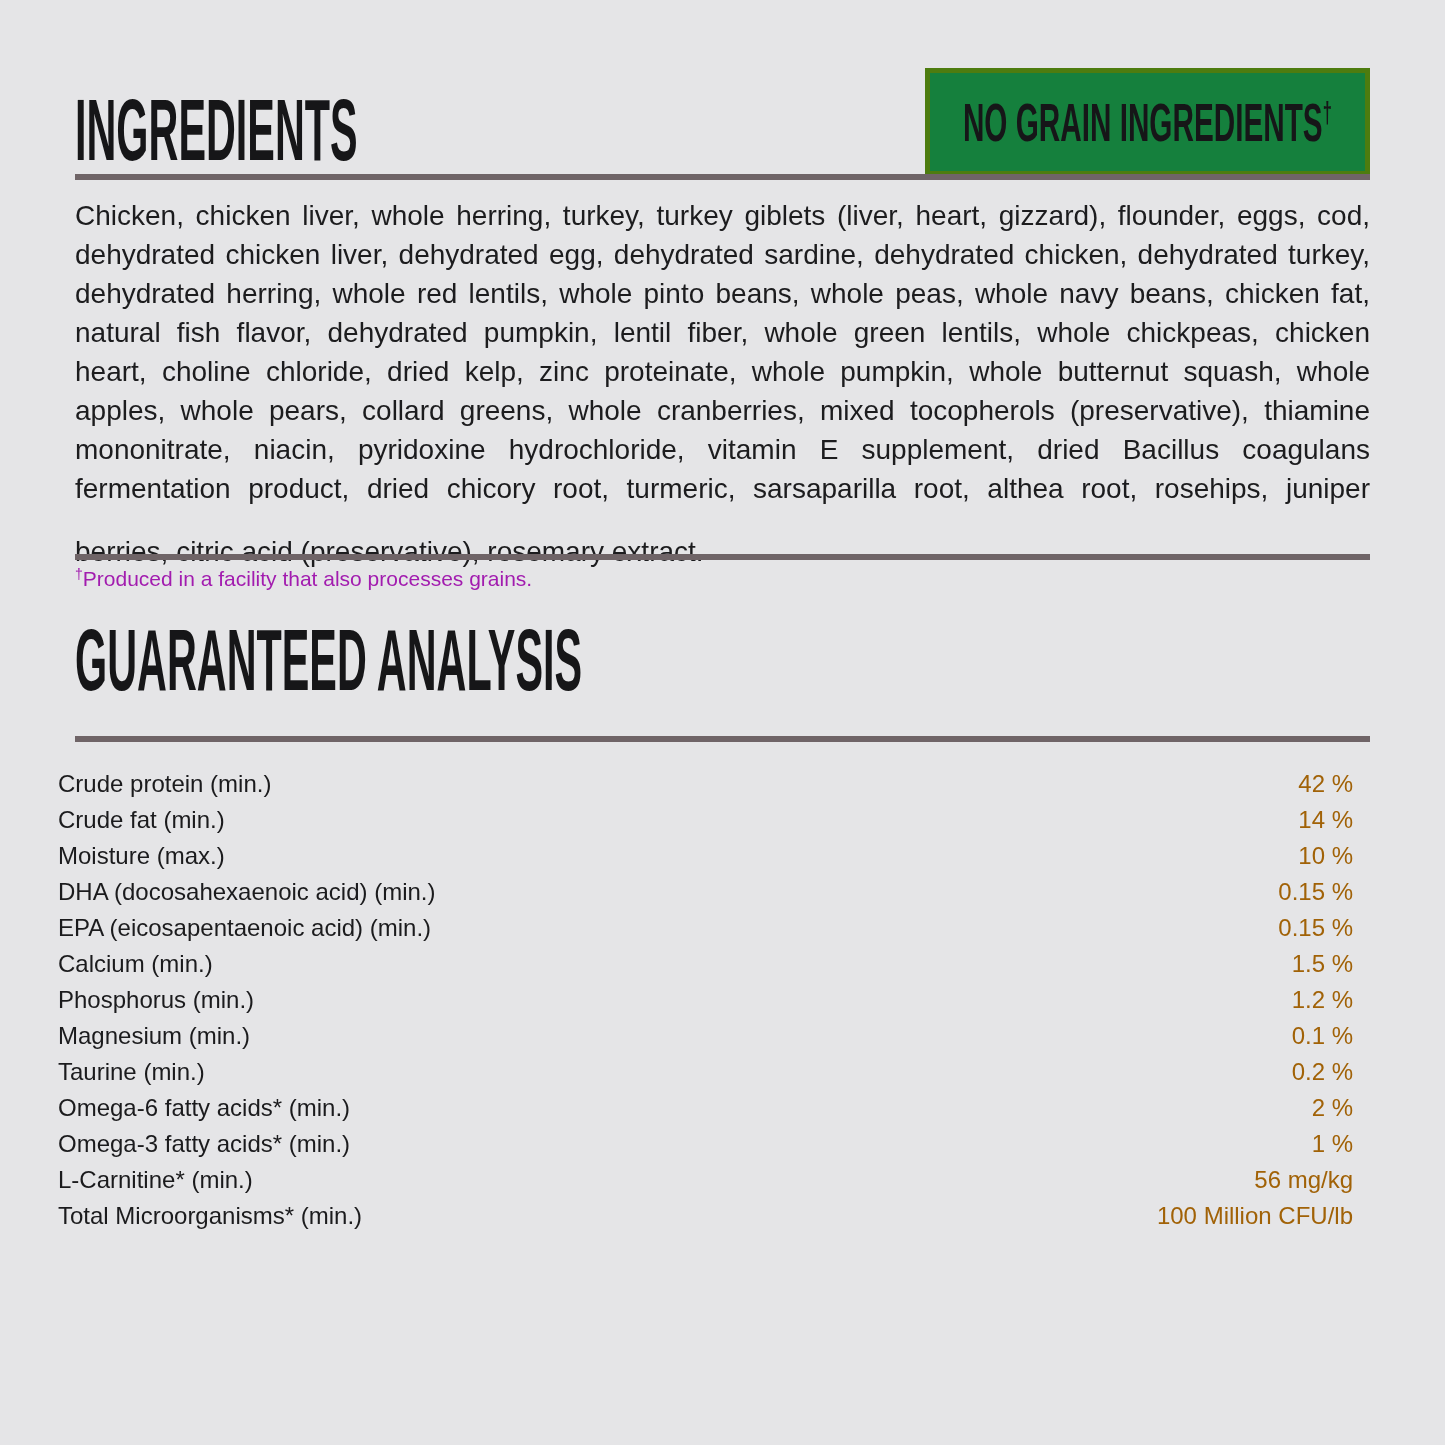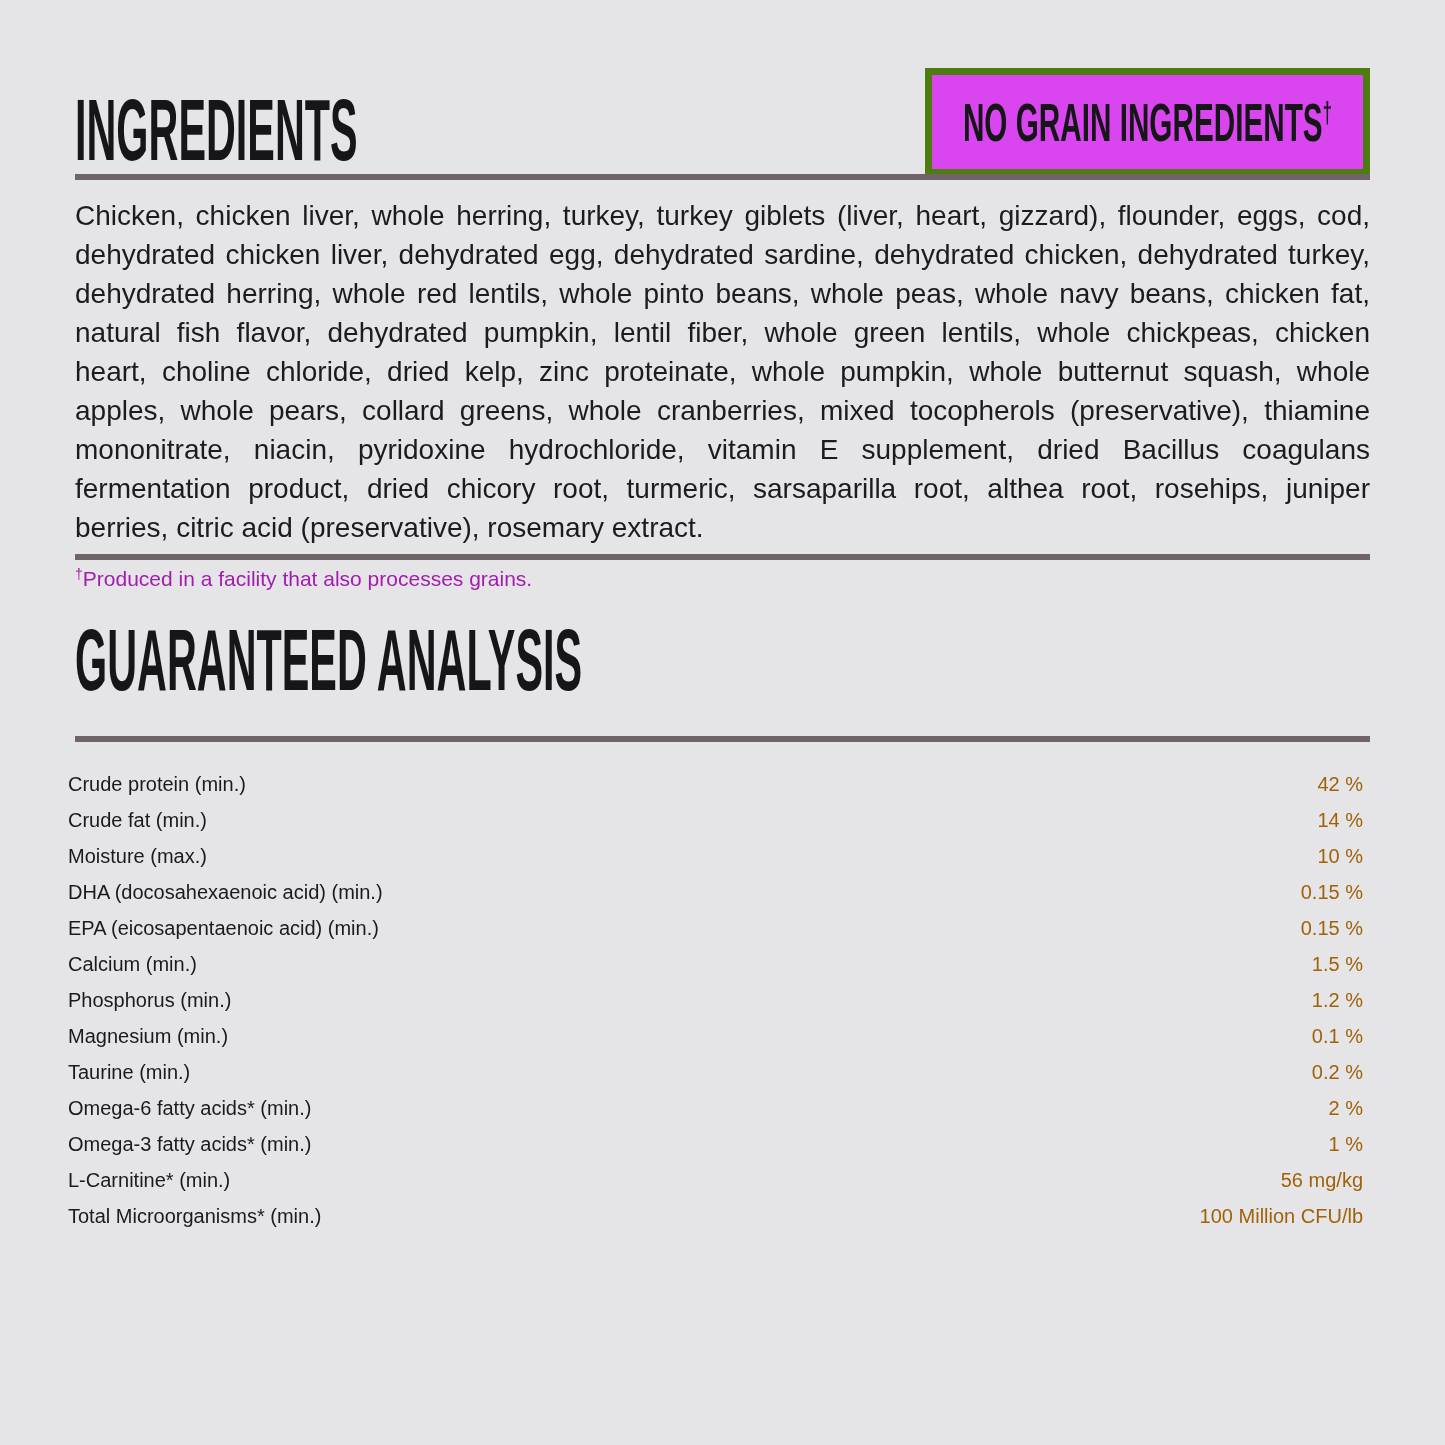--- a/index.html
+++ b/index.html
@@ -37,26 +37,26 @@
     position: absolute;
     left: 75px; right: 75px;
     height: 6px;
     background: #6f6467;
   }
   
   .badge-box {
     position: absolute;
     left: 925px; top: 68px;
     width: 445px; height: 108px;
-    border: 7px solid #4d7c0f;
+    border: 5px solid #4d7c0f;
     box-sizing: border-box;
     display: flex;
     align-items: center;
     justify-content: center;
-    background: #d946ef;
+    background: #15803d;
   }
   .badge-box .scaled {
     display: inline-block;
     font-size: 54px;
     font-weight: 700;
     line-height: 1;
     color: #161618;
     white-space: nowrap;
     transform: scaleX(0.55);
     transform-origin: center center;
@@ -78,38 +78,39 @@
   .para .line {
     text-align: justify;
     text-align-last: justify;
     white-space: normal;
     height: 39px;
     overflow: visible;
   }
   .para .line.last {
     text-align: right;
     text-align-last: left;
+    margin-top: 24px;
   }
   
   .footnote {
     position: absolute;
     left: 75px; top: 566px;
     font-size: 21px;
     color: #a21caf;
   }
   .footnote sup {
     font-size: 14px;
     vertical-align: 7px;
   }
   
   .table {
     position: absolute;
-    left: 68px; top: 766px;
+    left: 58px; top: 766px;
     width: 1295px;
-    font-size: 20px;
+    font-size: 24px;
     line-height: 36px;
   }
   .table .row {
     display: flex;
     justify-content: space-between;
     height: 36px;
   }
   .table .label { text-align: left; color: #1b1b1d; }
   .table .value { text-align: left; color: #a16207; white-space: nowrap; }
 </style>

